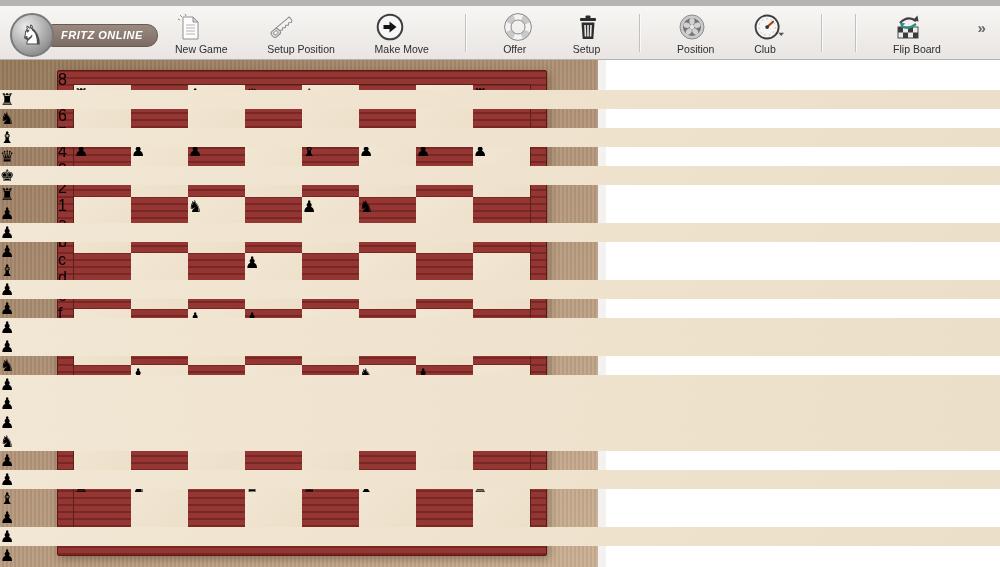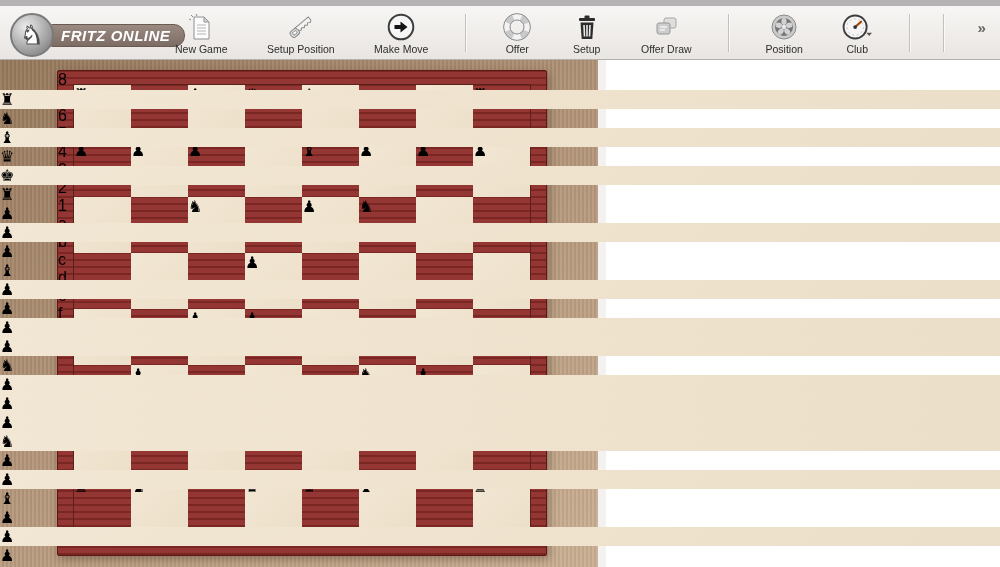--- a/index.html
+++ b/index.html
@@ -11,24 +11,24 @@
   #toolbar{position:absolute;left:0;top:6px;width:1000px;height:54px;
     background:linear-gradient(#f8f6f4,#e8e5e2);border-bottom:1px solid #b3b0ad;box-sizing:border-box;}
   #logo{position:absolute;left:10px;top:7px;display:flex;align-items:center;}
   .logo-circle{width:40px;height:40px;border-radius:50%;z-index:2;
     background:radial-gradient(circle at 35% 30%,#ececec,#a2a2a2 60%,#707070);
     border:2px solid #7a7a7a;display:flex;align-items:center;justify-content:center;}
   .logo-circle span{font-family:"DejaVu Sans",sans-serif;font-size:26px;color:#fdfdfd;
     -webkit-text-stroke:1px #4c4c4c;line-height:1;}
   .logo-badge{margin-left:-12px;height:21px;line-height:21px;padding:0 14px 0 18px;
     background:linear-gradient(#9b8a82,#7d6c64);border:1px solid #6b5a52;border-radius:11px;
-    color:#fff;font-weight:bold;font-style:italic;font-size:15px;letter-spacing:.5px;}
+    color:#fff;font-weight:bold;font-style:italic;font-size:11px;letter-spacing:.5px;}
   #tb-items{position:absolute;left:172px;right:14px;top:3px;height:48px;
     display:flex;align-items:center;justify-content:space-between;}
-  .tb-item{display:flex;flex-direction:column;align-items:center;padding:0 3px;cursor:pointer;}
+  .tb-item{display:flex;flex-direction:column;padding:0 3px;cursor:pointer;}
   .tb-icon{width:30px;height:30px;}
   .tb-icon svg{width:30px;height:30px;display:block;}
   .tb-label{font-size:10.5px;color:#2e2e2e;margin-top:1px;white-space:nowrap;}
   .tb-sep{width:1px;height:38px;background:#c3c0bd;box-shadow:1px 0 0 #fbfafa;}
   .tb-overflow{font-size:15px;font-weight:bold;color:#666;margin-top:-12px;cursor:pointer;}
 
   
   #left-pane{position:absolute;left:0;top:60px;width:598px;height:507px;
     background:
       repeating-linear-gradient(90deg,rgba(255,255,255,.05) 0 2px,rgba(0,0,0,.05) 2px 4px),
@@ -172,30 +172,20 @@
               <rect x="12.5" y="3.5" width="5" height="3" rx="1" fill="#2c2c2c"></rect>
               <rect x="7" y="6" width="16" height="3" rx="1" fill="#2c2c2c"></rect>
               <path d="M8.5 10.5h13l-1.2 16.5H9.7z" fill="#2c2c2c"></path>
               <g stroke="#e9e9e9" stroke-width="1.6" fill="none">
                 <path d="M12 13l.5 11.5M15 13v11.5M18 13l-.5 11.5"></path>
               </g>
             </svg>
           </span>
           <span class="tb-label">Setup</span>
         </div>
-        <div class="tb-item">
-          <span class="tb-icon">
-            <svg viewBox="0 0 30 30">
-              <rect x="13" y="6" width="12" height="10" rx="2" fill="#dedede" stroke="#a7a7a7"></rect>
-              <rect x="6" y="11" width="13" height="11" rx="2" fill="#cdcdcd" stroke="#979797"></rect>
-              <path d="M9 15h7M9 18h5" stroke="#f4f4f4" stroke-width="1.6" fill="none"></path>
-            </svg>
-          </span>
-          <span class="tb-label">Offer Draw</span>
-        </div>
         <div class="tb-sep"></div>
         <div class="tb-item">
           <span class="tb-icon">
             <svg viewBox="0 0 30 30">
               <circle cx="15" cy="15" r="12" fill="#cbcbcb" stroke="#8b8b8b"></circle>
               <circle cx="15" cy="15" r="9" fill="#757575"></circle>
               <g fill="#d2d2d2">
                 <ellipse cx="15" cy="9.5" rx="2.6" ry="3.4"></ellipse>
                 <ellipse cx="15" cy="9.5" rx="2.6" ry="3.4" transform="rotate(72 15 15)"></ellipse>
                 <ellipse cx="15" cy="9.5" rx="2.6" ry="3.4" transform="rotate(144 15 15)"></ellipse>
@@ -214,20 +204,38 @@
               <circle cx="14" cy="15" r="8.8" fill="none" stroke="#bdbdbd" stroke-dasharray="2 3"></circle>
               <path d="M14 15l6.3-5.6" stroke="#a84300" stroke-width="2.4" stroke-linecap="round" fill="none"></path>
               <circle cx="14" cy="15" r="2" fill="#333"></circle>
               <path d="M26 21h6l-3 3.6z" fill="#555"></path>
             </svg>
           </span>
           <span class="tb-label">Club</span>
         </div>
         <div class="tb-sep"></div>
         <div class="tb-sep"></div>
+        <div class="tb-item">
+          <span class="tb-icon">
+            <svg viewBox="0 0 30 30">
+              <rect x="5" y="15" width="20" height="11" fill="#ececec" stroke="#4a4a4a"></rect>
+              <g fill="#3c3c3c">
+                <rect x="5" y="15" width="5" height="5.5"></rect>
+                <rect x="15" y="15" width="5" height="5.5"></rect>
+                <rect x="10" y="20.5" width="5" height="5.5"></rect>
+                <rect x="20" y="20.5" width="5" height="5.5"></rect>
+              </g>
+              <path d="M7 11q8-8 16-2" fill="none" stroke="#3f3f3f" stroke-width="2.2"></path>
+              <path d="M24.5 3.5l1 6-6-1z" fill="#3f3f3f"></path>
+              <path d="M23 12q-8 6-14 2.5" fill="none" stroke="#2f8f85" stroke-width="2.2"></path>
+              <path d="M8.2 15.6l-1.2-5.2 5.2 1.2z" fill="#2f8f85"></path>
+            </svg>
+          </span>
+          <span class="tb-label">Flip Board</span>
+        </div>
         <div class="tb-overflow">»</div>
       </div>
   </div>
 
   <div id="left-pane">
     <div id="board">
       <div class="rank-col" id="rank-col">
           <div>8</div>
           <div>7</div>
           <div>6</div>

